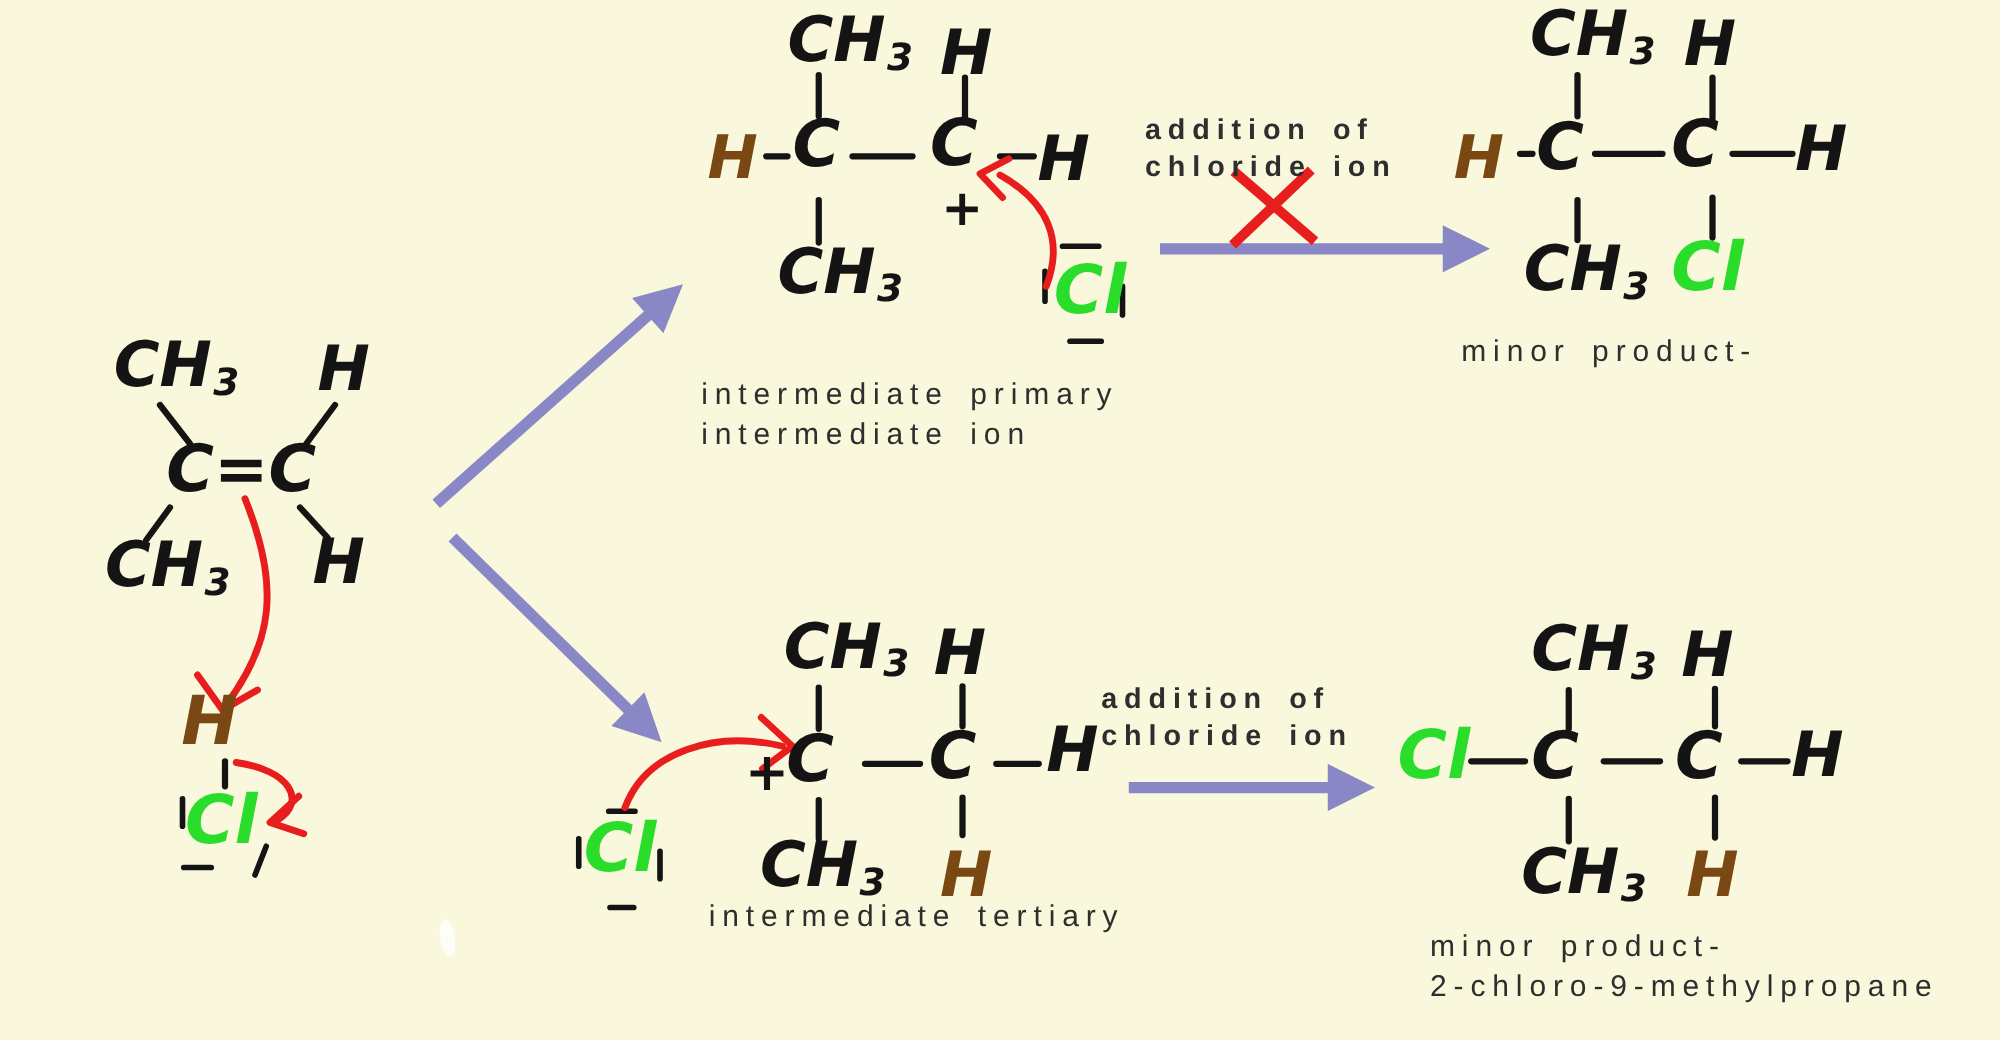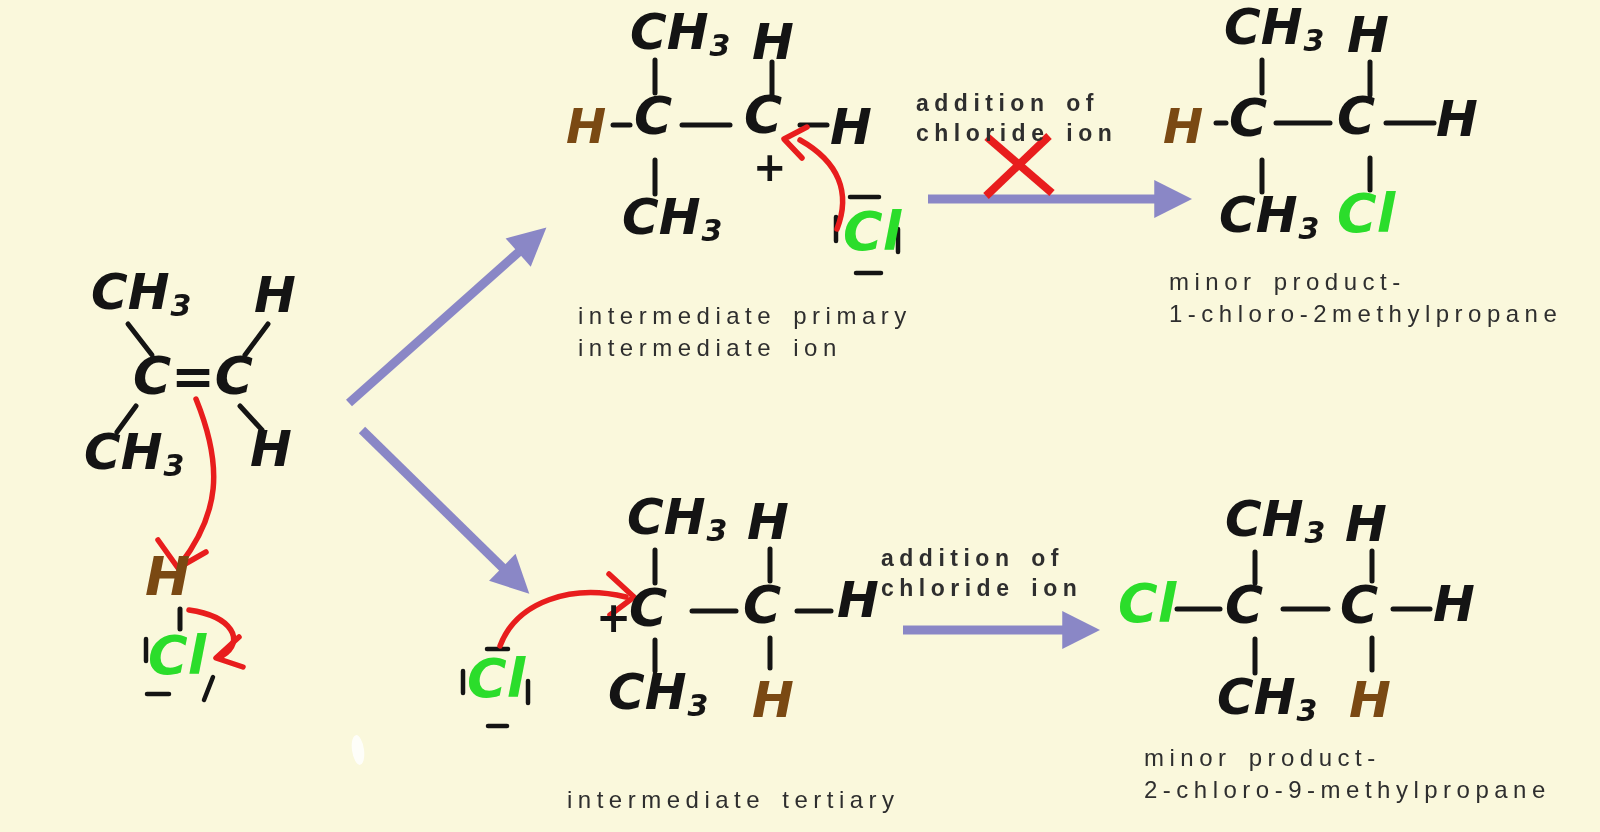--- a/index.html
+++ b/index.html
@@ -157,21 +157,21 @@
     <span class="atom" style="left:630px;top:7px;font-size:50px"><span>CH</span><span class="sub">3</span></span>
     <span class="atom" style="left:752px;top:17px;font-size:50px">H</span>
     <span class="atom brown" style="left:566px;top:102px;font-size:48px">H</span>
     <span class="atom" style="left:634px;top:90px;font-size:52px">C</span>
     <span class="atom" style="left:744px;top:89px;font-size:52px">C</span>
     <span class="atom" style="left:830px;top:102px;font-size:50px">H</span>
     <span class="plus" style="left:753px;top:147px;font-size:40px">+</span>
     <span class="atom" style="left:622px;top:192px;font-size:50px"><span>CH</span><span class="sub">3</span></span>
     <span class="atom green" style="left:843px;top:205px;font-size:54px">Cl</span>
   </div>
-  <div class="lbl" style="left:578px;top:300px">
+  <div class="lbl" style="left:561px;top:300px">
     <div>intermediate primary</div>
     <div>intermediate ion</div>
   </div>
 
   <div class="lbl tight" style="left:916px;top:88px">
     <div>addition of</div>
     <div>chloride ion</div>
   </div>
 
   <div>
@@ -179,35 +179,34 @@
     <span class="atom" style="left:1347px;top:10px;font-size:50px">H</span>
     <span class="atom brown" style="left:1163px;top:102px;font-size:48px">H</span>
     <span class="atom" style="left:1229px;top:92px;font-size:52px">C</span>
     <span class="atom" style="left:1337px;top:90px;font-size:52px">C</span>
     <span class="atom" style="left:1436px;top:94px;font-size:50px">H</span>
     <span class="atom" style="left:1219px;top:190px;font-size:50px"><span>CH</span><span class="sub">3</span></span>
     <span class="atom green" style="left:1337px;top:187px;font-size:54px">Cl</span>
   </div>
   <div class="lbl" style="left:1169px;top:266px">
     <div>minor product-</div>
-    <div>1-chloro-2methylpropane</div>
   </div>
 
   <div>
     <span class="atom" style="left:627px;top:492px;font-size:50px"><span>CH</span><span class="sub">3</span></span>
     <span class="atom" style="left:747px;top:497px;font-size:50px">H</span>
     <span class="plus" style="left:596px;top:597px;font-size:42px">+</span>
     <span class="atom" style="left:629px;top:582px;font-size:52px">C</span>
     <span class="atom" style="left:743px;top:579px;font-size:52px">C</span>
     <span class="atom" style="left:837px;top:575px;font-size:50px">H</span>
     <span class="atom" style="left:608px;top:667px;font-size:50px"><span>CH</span><span class="sub">3</span></span>
     <span class="atom brown" style="left:752px;top:675px;font-size:50px">H</span>
     <span class="atom green" style="left:467px;top:652px;font-size:54px">Cl</span>
   </div>
-  <div class="lbl" style="left:567px;top:784px">
+  <div class="lbl" style="left:567px;top:718px">
     <div>intermediate tertiary</div>
   </div>
 
   <div class="lbl tight" style="left:881px;top:543px">
     <div>addition of</div>
     <div>chloride ion</div>
   </div>
 
   <div>
     <span class="atom" style="left:1225px;top:494px;font-size:50px"><span>CH</span><span class="sub">3</span></span>

